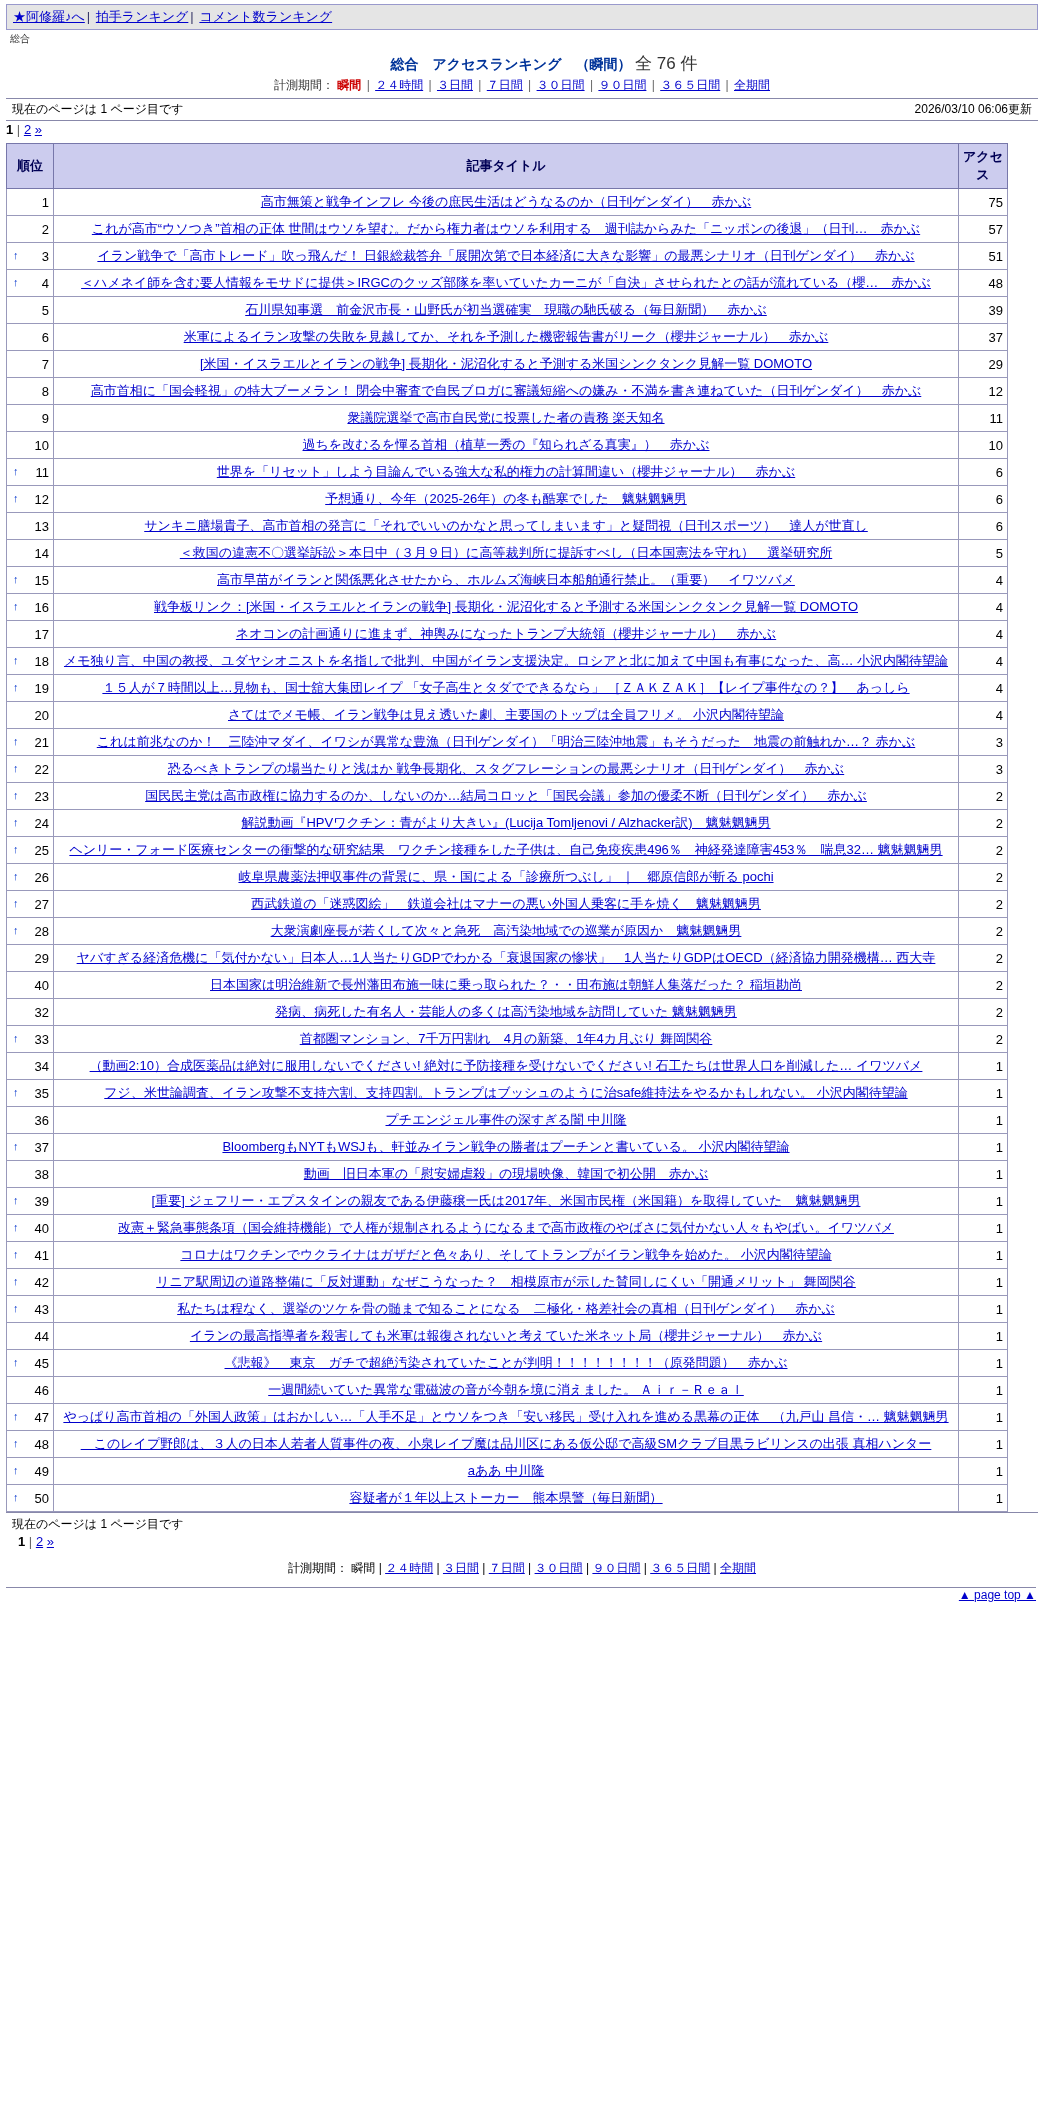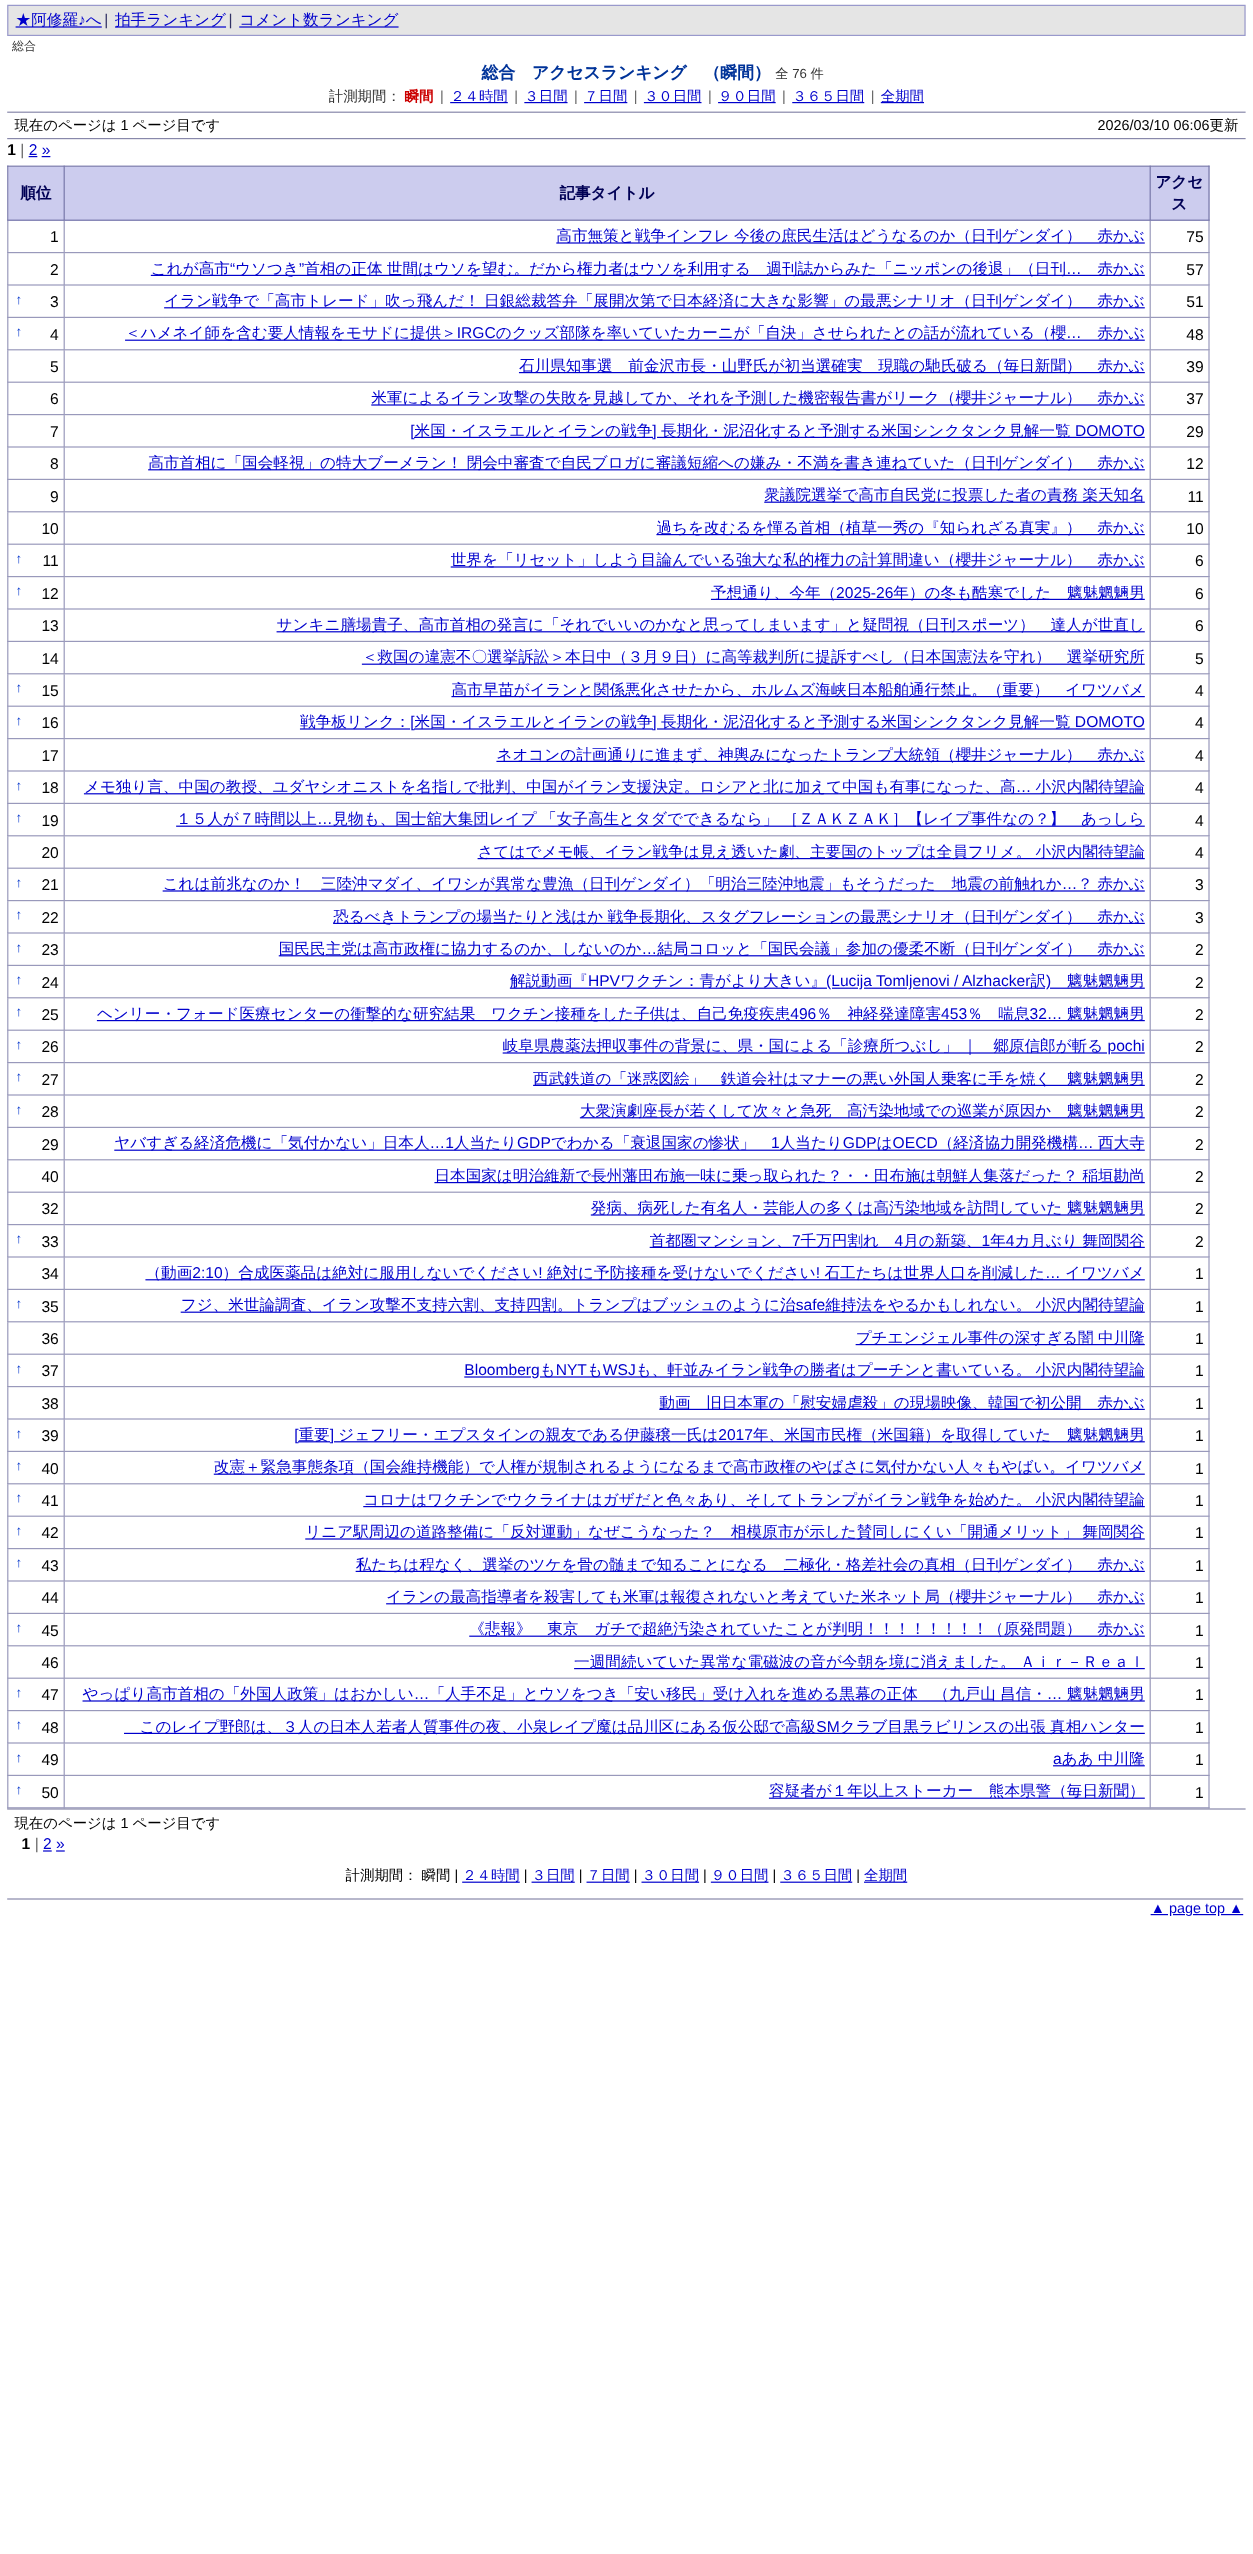--- a/index.html
+++ b/index.html
@@ -34,21 +34,21 @@
     color: #333333;
   }
 
   .title-block { text-align: center; margin: 6px 0 2px 0; }
   .title-main {
     color: #003399;
     font-weight: bold;
     font-size: 14px;
     padding-left: 44px;
   }
-  .title-count { font-size: 11px; color: #333333; }
+  .title-count { font-size: 17px; color: #333333; }
 
   .period-line {
     text-align: center;
     font-size: 12px;
     margin: 2px 0 4px 0;
   }
   .period-line .lbl { color: #333333; }
   .period-line .cur { color: #cc0000; font-weight: bold; }
   .period-line a { color: #0000cc; }
   .period-line .bar { color: #666666; padding: 0 2px; }
@@ -90,21 +90,21 @@
   }
   table.rank td {
     border: 1px solid #9999bb;
     padding: 4px 4px;
     font-size: 13px;
     vertical-align: middle;
   }
   th.c-rank, td.c-rank { width: 42px; text-align: right; padding-right: 6px; }
   th.c-title { width: 900px; text-align: center; }
   th.c-acc, td.c-acc { width: 44px; text-align: right; padding-right: 6px; }
-  td.c-title { text-align: right; }
+  td.c-title { text-align: center; }
   td.c-rank { white-space: nowrap; }
 
   .arrow-up {
     color: #0033cc;
     font-size: 11px;
     float: left;
     margin-left: 2px;
     font-weight: bold;
   }
 

